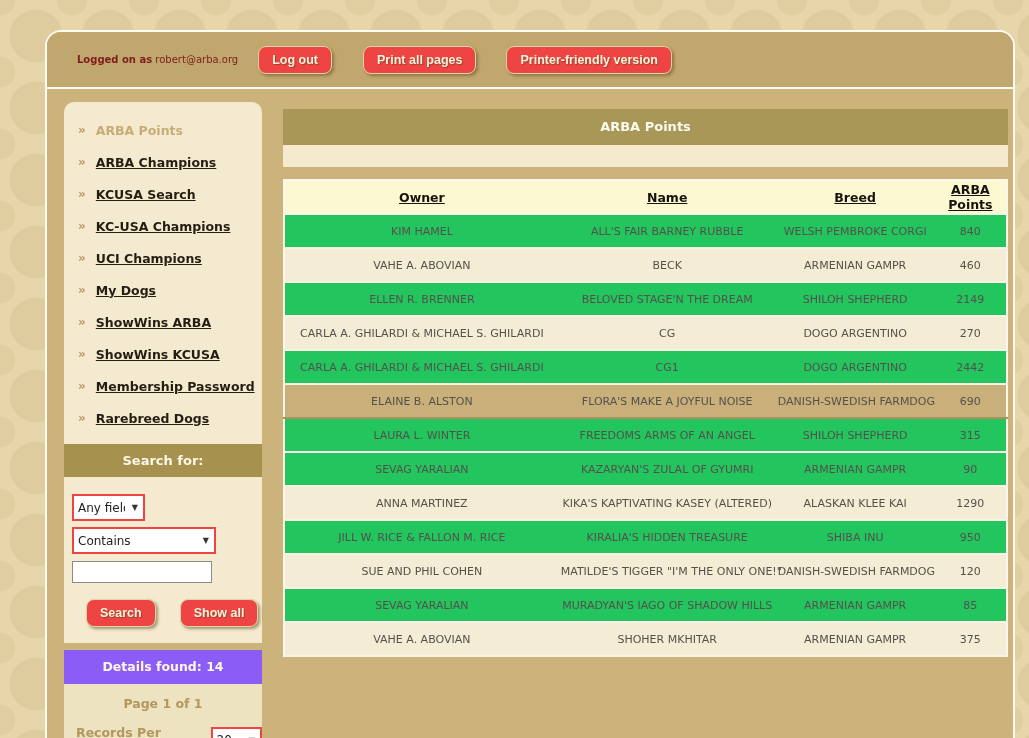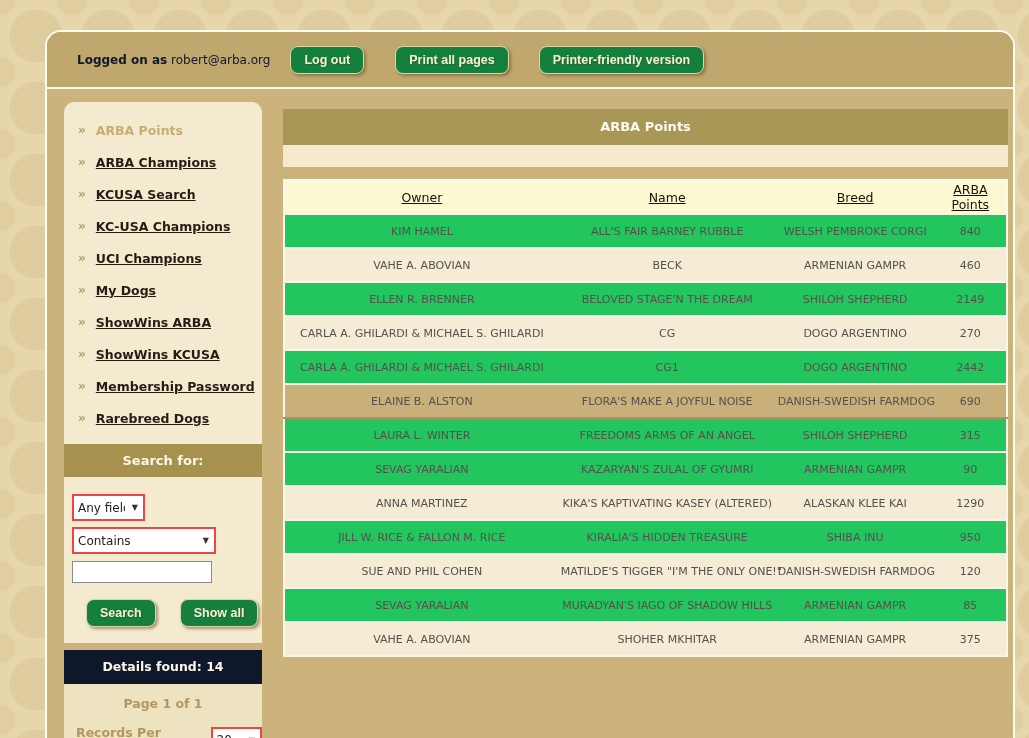--- a/index.html
+++ b/index.html
@@ -18,24 +18,24 @@
     position:absolute; left:45px; top:30px; width:970px; height:720px;
     background:#ccb37b; border:2px solid #fdfbf3; border-bottom:none;
     border-radius:16px 16px 0 0;
   }
   
   .topbar {
     height:57px; background:#c0a76e; border-bottom:2px solid #fdfbf3;
     border-radius:14px 14px 0 0; display:flex; align-items:center;
     padding-left:30px;
   }
-  .logged-on { color:#0f172a; font-size:12px; }
+  .logged-on { color:#7f1d1d; font-size:10px; }
   .logged-on b { font-weight:bold; }
   .btn {
-    background:#15803d; color:#f7f3da; border:1px solid #dcd7a6;
+    background:#ef4444; color:#f7f3da; border:1px solid #dcd7a6;
     border-radius:8px; font-family:"Liberation Sans", sans-serif;
     font-weight:bold; font-size:12.5px; padding:6px 13px;
     text-shadow:1px 1px 1px rgba(60,60,20,.45);
     box-shadow:2px 2px 3px rgba(104,82,38,.55); cursor:pointer;
   }
   .btn-logout { margin-left:20px; }
   .btn-printer { margin-left:30px; }
   .btn-printall { margin-left:31px; }
   
   .sidebar { position:absolute; left:17px; top:70px; width:198px; }
@@ -58,32 +58,32 @@
     padding:2px 18px 2px 4px; width:100%; height:100%;
   }
   .w-any { width:73px; margin-bottom:6px; }
   .w-contains { width:144px; margin-bottom:7px; }
   .search-input {
     display:block; width:140px; height:22px; border:1px solid #8a8a8a; background:#fff;
     margin-bottom:16px; font-family:"DejaVu Sans", sans-serif; font-size:12px; padding:1px 4px;
   }
   .btn-row { display:flex; gap:24px; padding-left:14px; }
   .gap-strip { height:7px; }
-  .details-bar { height:34px; line-height:34px; background:#0f172a; color:#fcf8e8; font-weight:bold; font-size:12.5px; text-align:center; }
+  .details-bar { height:34px; line-height:34px; background:#8b5cf6; color:#fcf8e8; font-weight:bold; font-size:12.5px; text-align:center; }
   .pagination { background:#eee3c0; padding:12px 0 12px; }
   .page-info { text-align:center; color:#b2975e; font-weight:bold; font-size:12.5px; margin-bottom:14px; }
   .rpp { display:flex; align-items:center; gap:7px; padding-left:12px; color:#b2975e; font-weight:bold; font-size:12.5px; }
   .w-rpp { width:52px; }
   
   .content { position:absolute; left:236px; top:77px; width:725px; }
   .title-bar { height:36px; line-height:36px; background:#a89757; color:#fdfaf0; font-weight:bold; font-size:13px; text-align:center; }
   .subtitle-bar { height:22px; background:#f5e9ce; margin-bottom:12px; }
   table { width:100%; table-layout:fixed; border-collapse:collapse; border:2px solid #fcf8ec; }
   thead th {
-    background:#fbf8d2; height:34px; font-size:12.5px; font-weight:normal; color:#16130c;
+    background:#fbf8d2; height:34px; font-size:12.5px; font-weight:bold; color:#16130c;
     text-decoration:underline; border-bottom:2px solid #f9f4e6; cursor:pointer;
   }
   tbody td {
     height:34px; text-align:center; font-size:11px; color:#55514a;
     border-bottom:2px solid #f9f4e6; white-space:nowrap; padding:0 2px;
   }
   tr.dark td  { background:#22c55e; }
   tr.light td { background:#f5ecd6; }
   tr.hl td    { background:#c9b07b; border-top:1px solid #ab9260; border-bottom:2px solid #ab9260; }
 </style>

